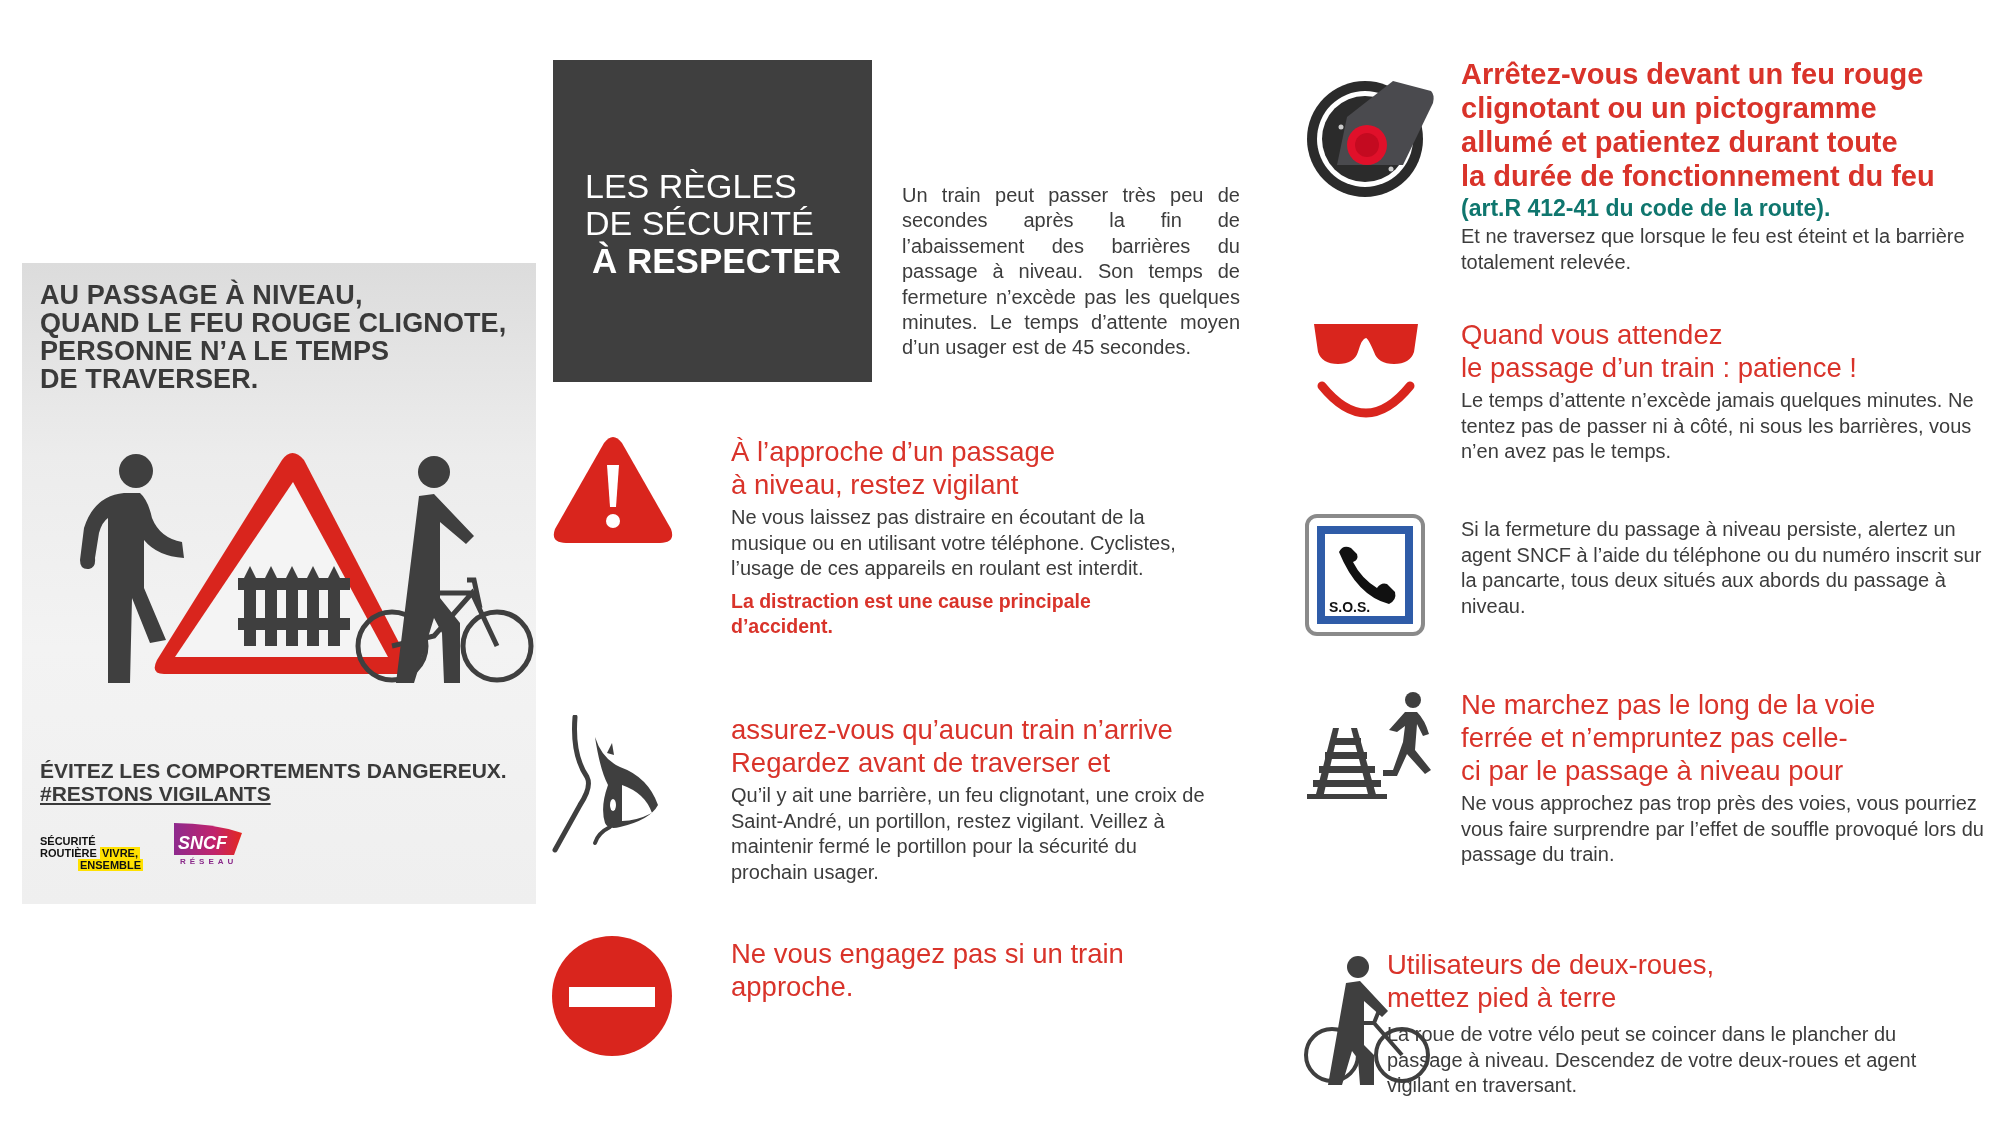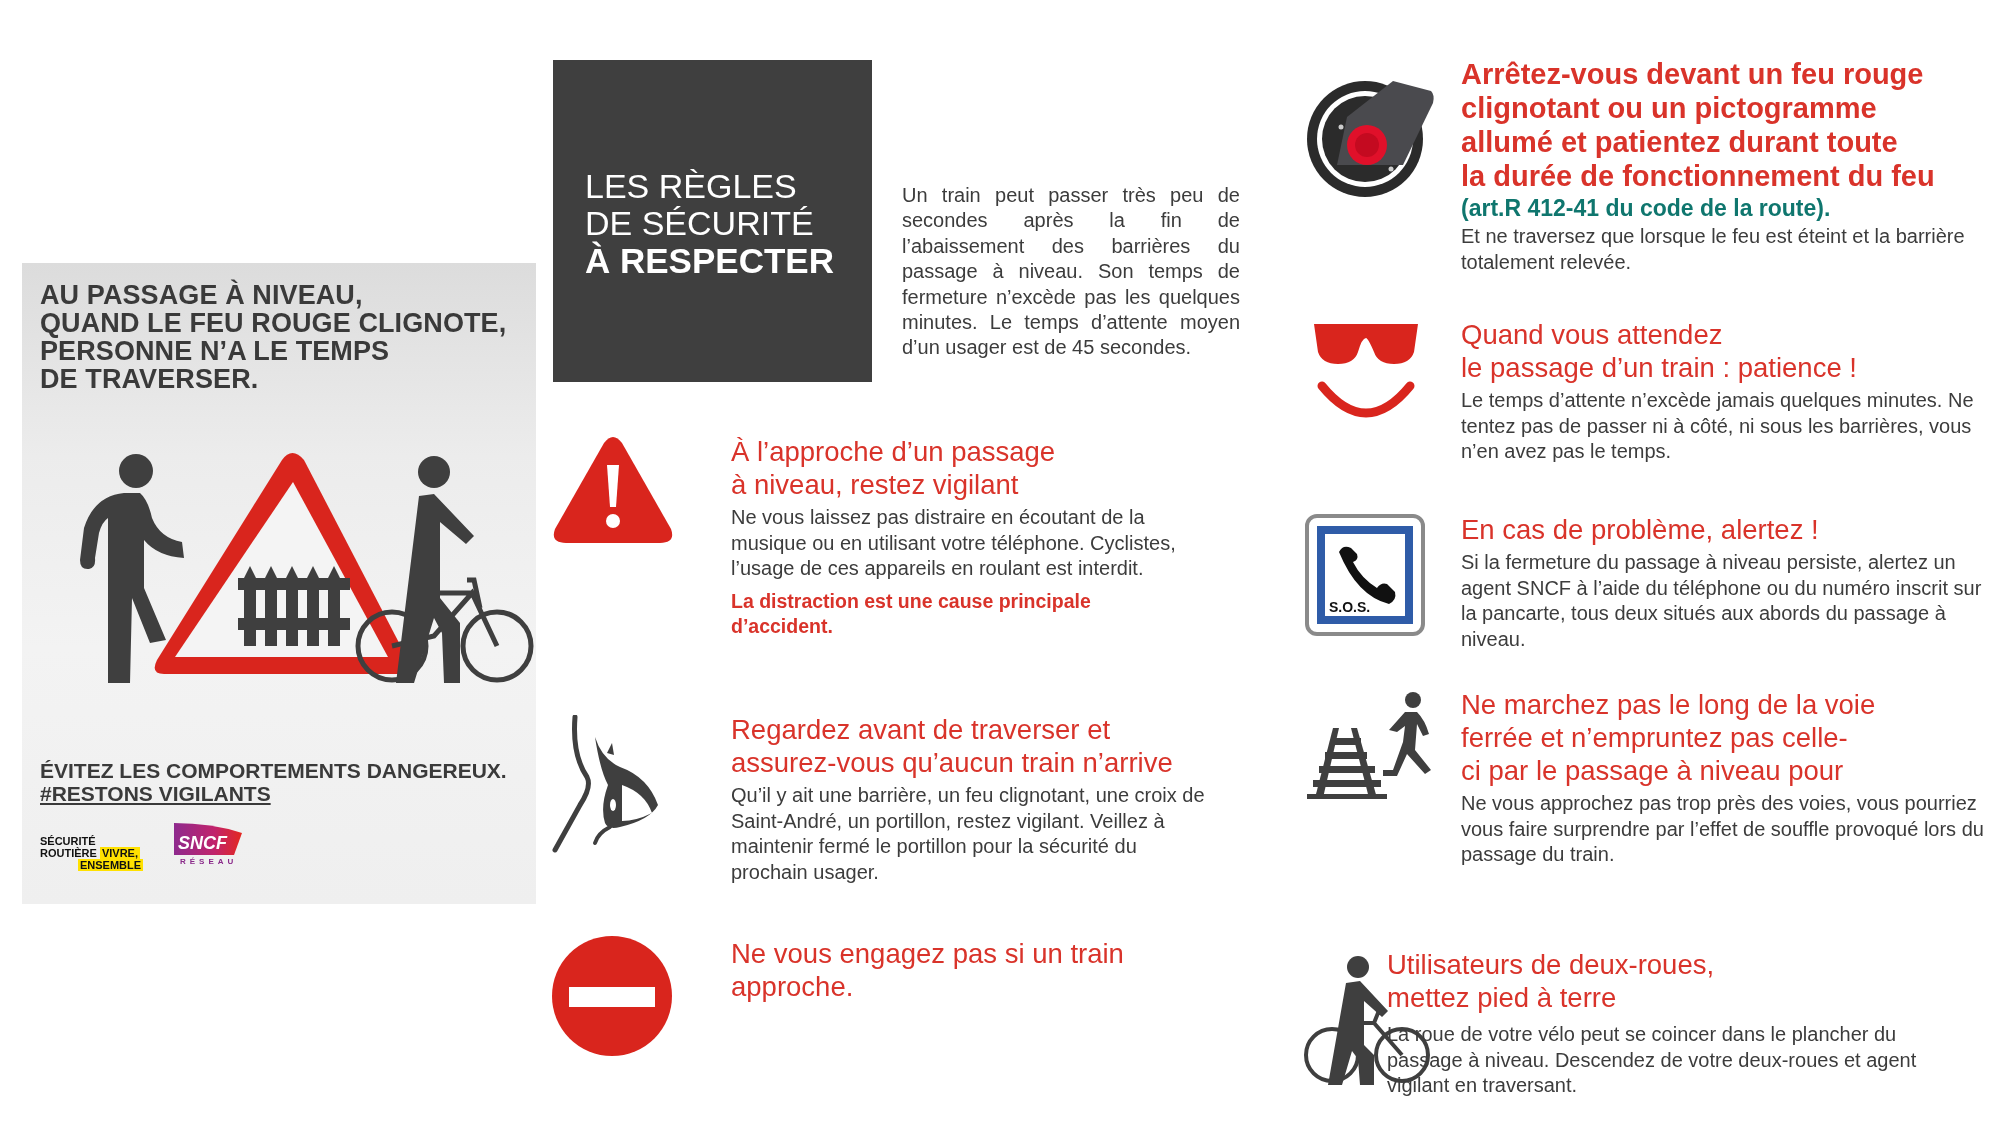--- a/index.html
+++ b/index.html
@@ -18,21 +18,21 @@
   .sr-logo { left: 18px; top: 572px; font-weight: bold; font-size: 11px; line-height: 12px; color: #111; }
   .sr-logo .hl { background: #ffe100; padding: 0 2px; }
   .sncf-logo { left: 150px; top: 556px; width: 75px; height: 48px; }
   .sncf-reseau { left: 158px; top: 594px; font-size: 8px; font-weight: bold; color: #8a2a8a; letter-spacing: 4px; }
 
   
   .title-box { left: 553px; top: 60px; width: 319px; height: 322px; background: #3f3f3f; padding-left: 13px; }
   .title-box .t { position: absolute; left: 32px; color: #fff; font-size: 34px; line-height: 37px; }
   .title-box .t1 { top: 108px; }
   .title-box .t2 { top: 145px; }
-  .title-box .t3 { top: 182px; font-weight: bold; font-size: 35px; }
+  .title-box .t3 { top: 182px; font-weight: bold; font-size: 35px; margin-left: 7px; }
 
   .intro { left: 902px; top: 183px; width: 338px; font-size: 20px; line-height: 25.4px; color: #3c3c3c; text-align: justify; }
 
   
   .rule-h { color: #d9332a; font-size: 27.5px; line-height: 33px; }
   .rule-h.bold { font-weight: bold; font-size: 29px; line-height: 34px; }
   .rule-p { color: #3c3c3c; font-size: 20px; line-height: 25.5px; margin-top: 4px; }
   .rule-warn { color: #d9332a; font-weight: bold; font-size: 19.5px; line-height: 25.5px; margin-top: 7px; }
   .rule-art { color: #0f766e; font-weight: bold; font-size: 23px; line-height: 30px; }
 
@@ -128,22 +128,22 @@
 <svg class="icon" style="left:550px;top:715px;width:118px;height:142px" viewBox="0 0 118 142">
   <path d="M25 2 Q22 40 37 62 Q42 72 30 90 L5 135" fill="none" stroke="#3f3f3f" stroke-width="5" stroke-linecap="round"></path>
   <path d="M45 22 Q52 44 70 52 Q98 62 108 90 Q100 105 70 112 Q58 115 55 108 Q50 92 58 70 Q50 55 45 22 Z" fill="#3f3f3f"></path>
   <path d="M72 70 Q95 78 102 98 Q86 106 72 106 Z" fill="#fff"></path>
   <ellipse cx="63" cy="90" rx="3" ry="6" fill="#fff"></ellipse>
   <path d="M60 112 Q48 118 45 128" fill="none" stroke="#3f3f3f" stroke-width="4" stroke-linecap="round"></path>
   <path d="M57 38 L62 28 L64 40" fill="#3f3f3f"></path>
 </svg>
 <div class="abs" style="left:731px;top:713px;width:500px">
   <div class="rule-h">
+    <div>assurez-vous qu’aucun train n’arrive</div>
     <div>Regardez avant de traverser et</div>
-    <div>assurez-vous qu’aucun train n’arrive</div>
   </div>
   <div class="rule-p" style="width:480px">Qu’il y ait une barrière, un feu clignotant, une croix de Saint-André, un portillon, restez vigilant. Veillez à maintenir fermé le portillon pour la sécurité du prochain usager.</div>
 </div>
 
 <svg class="icon" style="left:551px;top:935px;width:122px;height:122px" viewBox="0 0 122 122">
   <circle cx="61" cy="61" r="60" fill="#d9251d"></circle>
   <rect x="18" y="52" width="86" height="20" fill="#fff"></rect>
 </svg>
 <div class="abs" style="left:731px;top:937px;width:500px">
   <div class="rule-h">
@@ -186,23 +186,20 @@
 </div>
 
 <svg class="icon" style="left:1305px;top:514px;width:120px;height:122px" viewBox="0 0 120 122">
   <rect x="2" y="2" width="116" height="118" rx="10" fill="#fff" stroke="#8a8a8a" stroke-width="4"></rect>
   <rect x="12" y="12" width="96" height="98" fill="#2f5ca8"></rect>
   <rect x="20" y="20" width="80" height="82" fill="#fff"></rect>
   <path d="M34 38 Q38 30 46 34 L52 40 Q54 46 48 48 Q56 64 72 74 Q76 68 82 70 L90 78 Q92 86 84 90 Q52 82 34 38 Z" fill="#111"></path>
   <text x="24" y="98" font-family="Liberation Sans, sans-serif" font-weight="bold" font-size="14" fill="#111">S.O.S.</text>
 </svg>
 <div class="abs" style="left:1461px;top:513px;width:540px">
-  <div class="rule-h">
-    <div>En cas de problème, alertez !</div>
-  </div>
   <div class="rule-p" style="width:530px">Si la fermeture du passage à niveau persiste, alertez un agent SNCF à l’aide du téléphone ou du numéro inscrit sur la pancarte, tous deux situés aux abords du passage à niveau.</div>
 </div>
 
 <svg class="icon" style="left:1305px;top:690px;width:130px;height:110px" viewBox="0 0 130 110">
   <g fill="#3f3f3f">
     <path d="M28 38 L34 38 L18 108 L10 108 Z"></path>
     <path d="M46 38 L52 38 L72 108 L64 108 Z"></path>
     <rect x="26" y="48" width="30" height="7"></rect>
     <rect x="20" y="62" width="42" height="7"></rect>
     <rect x="14" y="76" width="56" height="7"></rect>

